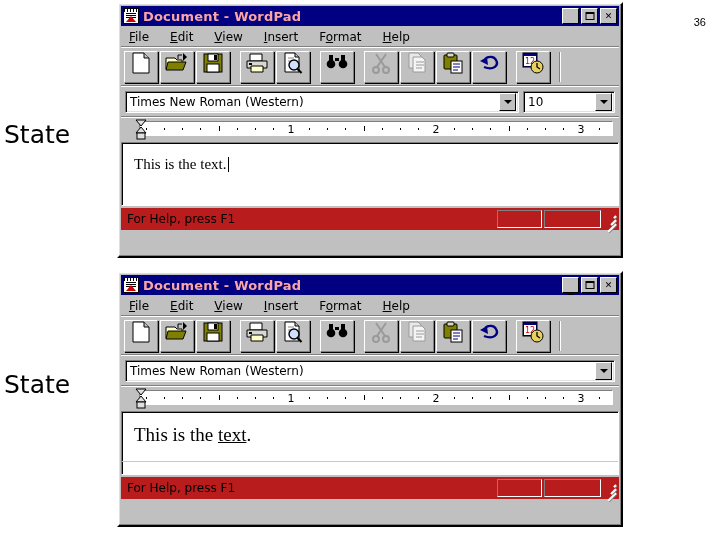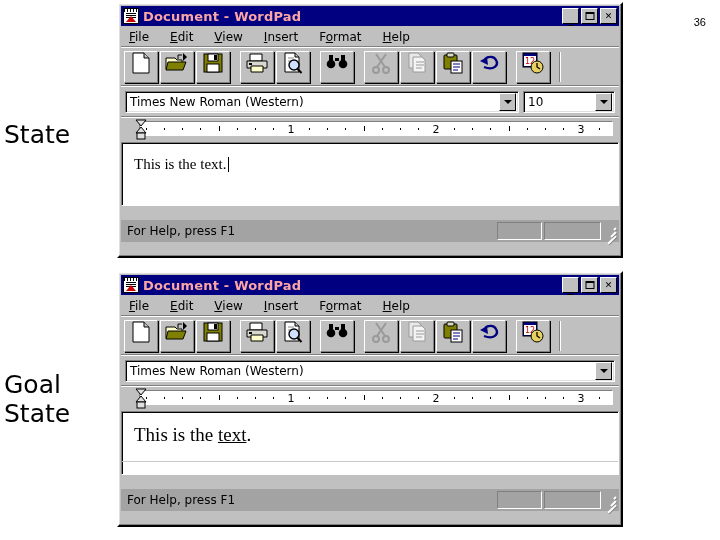--- a/index.html
+++ b/index.html
@@ -315,22 +315,22 @@
     left: 0; right: 0; bottom: 12px;
     height: 1px;
     background: #c8c8c8;
   }
 
   
   .statusbar {
     display: flex;
     align-items: center;
     height: 22px;
-    margin: 14px 2px 0 2px;
-    background: #a3a3a3;
+    margin: 2px 2px 0 2px;
+    background: #b91c1c;
     padding-right: 2px;
   }
   .status-text {
     flex: 1 1 auto;
     padding-left: 6px;
     font-family: "DejaVu Sans", sans-serif;
     font-size: 12px;
     color: #000;
     white-space: nowrap;
   }
@@ -368,21 +368,20 @@
 
 <div class="page">
 
   <div class="slide-number">36</div>
 
   <div class="state-label" id="label-initial">
     <div>State</div>
   </div>
 
   <div class="state-label" id="label-goal">
-    <div>Goal</div>
     <div>State</div>
   </div>
 
   <div class="win" id="win-initial">
 
     <div class="titlebar">
       <div class="title-icon">
         <div class="spiral"></div>
           <div class="lines"></div>
           <div class="mark"></div>

